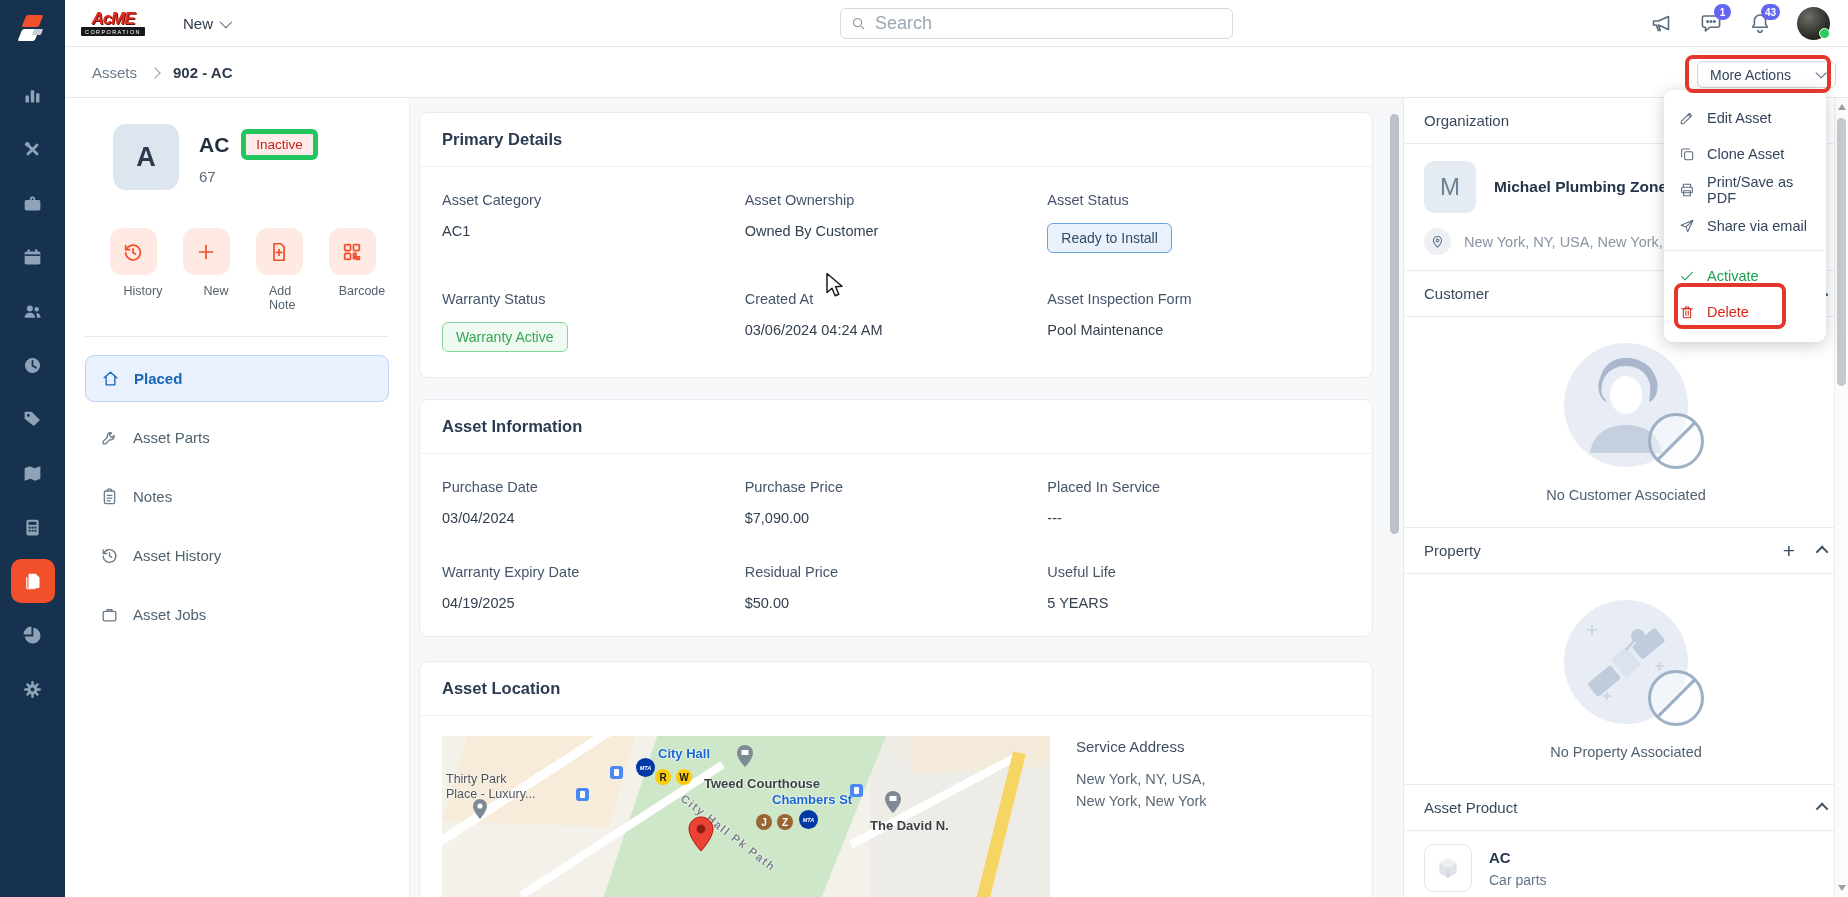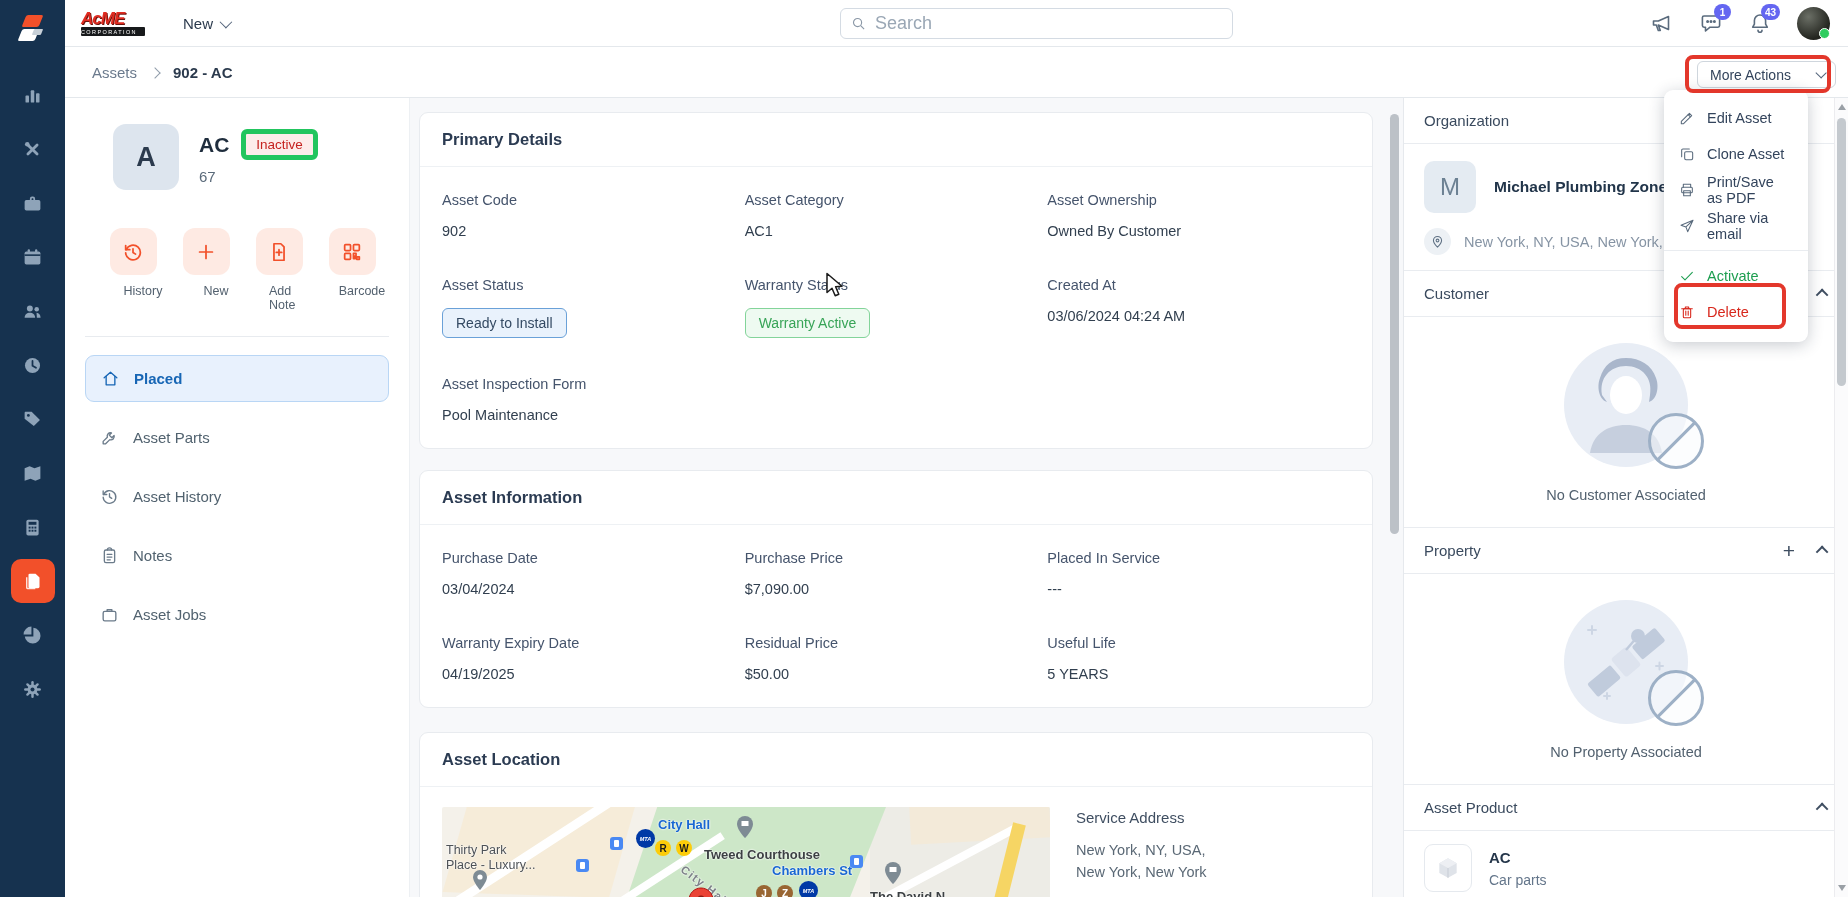--- a/index.html
+++ b/index.html
@@ -12,21 +12,21 @@
   .zlogo .z1 { position:absolute; left:11px; top:5px; width:17px; height:12px; background:#f2502a; transform:skewX(-22deg); border-radius:2px; }
   .zlogo .z2 { position:absolute; left:7px; top:19px; width:17px; height:12px; background:#ffffff; transform:skewX(-22deg); border-radius:2px; }
   .zlogo .z3 { position:absolute; left:20px; top:19px; width:9px; height:6px; background:#c7d0d8; transform:skewX(-22deg); border-radius:1px; }
   .sb-slot { height:54px; display:flex; align-items:center; justify-content:center; width:65px; }
   .sb-slot svg { width:21px; height:21px; fill:#8ea3b8; }
   .sb-active-box { width:44px; height:44px; background:#f2502a; border-radius:10px; display:flex; align-items:center; justify-content:center; }
   .sb-active-box svg { fill:#ffffff; }
 
   
   .topbar { position:absolute; left:65px; top:0; width:1783px; height:47px; background:#fff; border-bottom:1px solid #e4e8ec; z-index:5; display:flex; align-items:center; }
-  .acme { margin-left:16px; width:64px; text-align:left; }
+  .acme { margin-left:16px; width:64px; text-align:center; }
   .acme-top { font-size:17px; font-weight:bold; color:#e02b20; letter-spacing:-1px; text-shadow:1px 1px 0 #6d140d; font-style:italic; line-height:17px; }
   .acme-bot { background:#17191b; color:#fff; font-size:5.5px; letter-spacing:1.4px; padding:1.5px 0; border-radius:1px; }
   .new-menu { margin-left:38px; display:flex; align-items:center; gap:7px; font-size:15px; color:#2b3a4d; cursor:default; }
   .chev { width:9px; height:9px; border-right:1.6px solid #53637a; border-bottom:1.6px solid #53637a; transform:rotate(45deg) translateY(-2px); }
   .search-wrap { position:absolute; left:775px; top:8px; width:393px; height:31px; border:1px solid #d4dbe3; border-radius:6px; display:flex; align-items:center; padding:0 10px; gap:9px; background:#fff; }
   .search-wrap svg { width:15px; height:15px; stroke:#8a97a6; fill:none; stroke-width:1.8; }
   .search-wrap input { border:0; outline:0; flex:1; font-size:18px; color:#33445c; font-family:inherit; }
   .search-wrap input::placeholder { color:#9aa7b5; }
   .tb-icons { margin-left:auto; margin-right:18px; display:flex; align-items:center; gap:25px; }
   .tb-ic { position:relative; width:24px; height:24px; }
@@ -132,21 +132,21 @@
   .illus svg.fig { width:100%; height:100%; }
   .slash { position:absolute; right:-16px; bottom:-2px; width:56px; height:56px; border:3px solid #9db0c6; border-radius:50%; background:rgba(250,251,253,.55); }
   .slash::after { content:""; position:absolute; left:-2px; top:24px; width:54px; height:3px; background:#9db0c6; transform:rotate(-45deg); }
   .empty-text { margin-top:20px; font-size:14.5px; color:#52616f; }
   .prod-row { padding:13px 20px; display:flex; align-items:center; gap:17px; }
   .prod-icon { width:48px; height:48px; border:1px solid #e5e9ee; border-radius:9px; display:flex; align-items:center; justify-content:center; background:#fff; flex:none; }
   .prod-name { font-size:15px; font-weight:700; color:#25364a; }
   .prod-cat { font-size:14px; color:#63758a; margin-top:6px; }
 
   
-  .dropdown { position:absolute; left:1664px; top:90px; width:144px; background:#fff; border-radius:9px; box-shadow:0 3px 16px rgba(25,39,57,.24); padding:10px 0 12px; z-index:20; }
+  .dropdown { position:absolute; left:1664px; top:90px; width:162px; background:#fff; border-radius:9px; box-shadow:0 3px 16px rgba(25,39,57,.24); padding:10px 0 12px; z-index:20; }
   .dd-item { height:36px; display:flex; align-items:center; gap:12px; padding:0 15px; font-size:14.5px; color:#33445c; cursor:default; }
   .dd-item svg { width:16px; height:16px; stroke:#5a6b7d; fill:none; stroke-width:1.6; stroke-linecap:round; stroke-linejoin:round; flex:none; }
   .dd-div { border-top:1px solid #e9ecf0; margin:6px 0 7px; }
   .dd-green { color:#1d9e50; } .dd-green svg { stroke:#1d9e50; }
   .dd-red { color:#d8271c; } .dd-red svg { stroke:#d8271c; }
 
   
   .win-sb { position:absolute; left:1834px; top:98px; width:14px; height:799px; background:#fbfbfc; border-left:1px solid #ececef; z-index:15; }
   .win-sb .up { position:absolute; top:6px; left:3px; width:0; height:0; border-left:4px solid transparent; border-right:4px solid transparent; border-bottom:6px solid #9aa0a6; }
   .win-sb .down { position:absolute; bottom:6px; left:3px; width:0; height:0; border-left:4px solid transparent; border-right:4px solid transparent; border-top:6px solid #9aa0a6; }
@@ -377,54 +377,50 @@
       <span>Placed</span>
     </div>
     <div class="anav">
       <svg viewBox="0 0 24 24">
           <path d="M14.5 6.2a4.2 4.2 0 0 0-5.2 5.4L4 16.9V20h3.1l5.3-5.3a4.2 4.2 0 0 0 5.4-5.2L15 12.3 11.7 9z"></path>
         </svg>
       <span>Asset Parts</span>
     </div>
     <div class="anav">
       <svg viewBox="0 0 24 24">
+          <rect x="5.5" y="5" width="13" height="16" rx="2"></rect>
+          <path d="M9.3 5a2.7 2.7 0 0 1 5.4 0"></path>
+          <path d="M9 10.5h6M9 14h6M9 17.5h4"></path>
+        </svg>
+      <span>Notes</span>
+    </div>
+    <div class="anav">
+      <svg viewBox="0 0 24 24">
           <path d="M4.6 9.5A8 8 0 1 1 4 13"></path>
           <path d="M4 5v4.5h4.5"></path>
           <path d="M12 8.5v4l2.8 1.8"></path>
         </svg>
       <span>Asset History</span>
-    </div>
-    <div class="anav">
-      <svg viewBox="0 0 24 24">
-          <rect x="5.5" y="5" width="13" height="16" rx="2"></rect>
-          <path d="M9.3 5a2.7 2.7 0 0 1 5.4 0"></path>
-          <path d="M9 10.5h6M9 14h6M9 17.5h4"></path>
-        </svg>
-      <span>Notes</span>
     </div>
     <div class="anav">
       <svg viewBox="0 0 24 24">
           <rect x="4" y="8" width="16" height="12" rx="2"></rect>
           <path d="M9 8V6h6v2"></path>
         </svg>
       <span>Asset Jobs</span>
     </div>
   </nav>
 </section>
 
 <main class="main">
 
   <div class="card mt1">
     <div class="card-h">Primary Details</div>
     <div class="card-b">
       <div class="fgrid">
-        <div class="field">
-          <div class="flabel">Asset Code</div>
-          <div class="fvalue">902</div>
-        </div>
         <div class="field">
           <div class="flabel">Asset Category</div>
           <div class="fvalue">AC1</div>
         </div>
         <div class="field">
           <div class="flabel">Asset Ownership</div>
           <div class="fvalue">Owned By Customer</div>
         </div>
         <div class="field">
           <div class="flabel">Asset Status</div>

